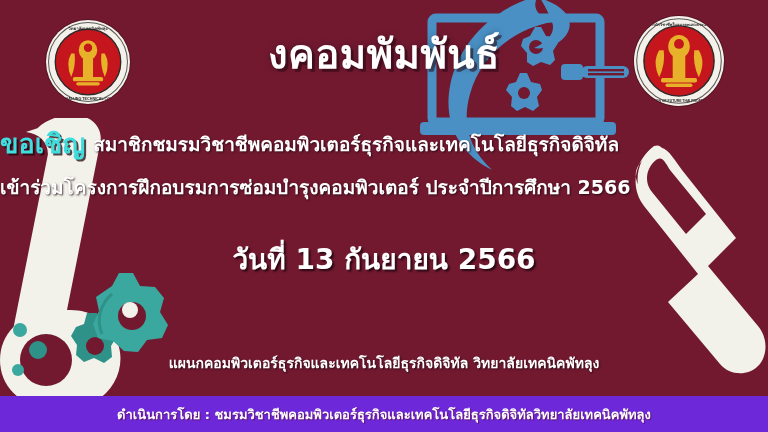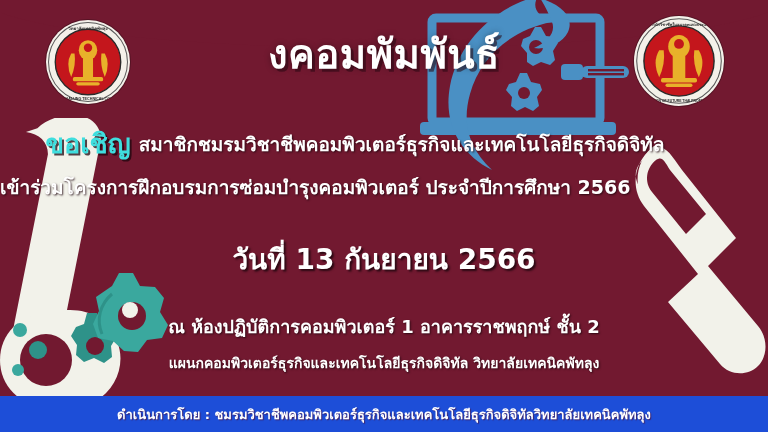--- a/index.html
+++ b/index.html
@@ -71,21 +71,21 @@
   .headline {
     position:absolute; left:0; top:22px; width:768px;
     text-align:center;
     font-size:40px; font-weight:bold; color:#ffffff;
     letter-spacing:.5px;
     text-shadow:3px 3px 0 rgba(40,8,18,.55), 0 0 6px rgba(0,0,0,.35);
   }
 
   .line-invite {
     position:absolute; left:0; top:122px; width:710px;
-    text-align:center; white-space:nowrap;
+    white-space:nowrap;
   }
   .invite-word {
     font-size:27px; font-weight:bold; color:#3fdede;
     text-shadow:2px 2px 0 rgba(30,6,14,.75);
     vertical-align:-2px;
   }
   .invite-rest {
     font-size:19px; font-weight:bold; color:#ffffff;
     text-shadow:1px 1px 2px rgba(30,6,14,.8);
     margin-left:8px;
@@ -114,21 +114,21 @@
   .line-venue2 {
     position:absolute; left:0; top:352px; width:768px;
     text-align:center; white-space:nowrap;
     font-size:14px; font-weight:bold; color:#ffffff;
     text-shadow:1px 1px 2px rgba(30,6,14,.8);
   }
 
   
   .footer-bar {
     position:absolute; left:0; bottom:0; width:768px; height:36px;
-    background:#1d4ed8; z-index:10;
+    background:#6d28d9; z-index:10;
     display:flex; align-items:center; justify-content:center;
   }
   .footer-text {
     font-size:13px; font-weight:bold; color:#ffffff;
     white-space:nowrap;
     text-shadow:1px 1px 1px rgba(90,8,30,.6);
   }
 </style>
 </head>
 <body>
@@ -246,21 +246,20 @@
     <div class="headline">งคอมพัมพันธ์</div>
 
     <div class="line-invite">
       <span class="invite-word">ขอเชิญ</span><span class="invite-rest">สมาชิกชมรมวิชาชีพคอมพิวเตอร์ธุรกิจและเทคโนโลยีธุรกิจดิจิทัล</span>
     </div>
 
     <div class="line2">เข้าร่วมโครงการฝึกอบรมการซ่อมบำรุงคอมพิวเตอร์ ประจำปีการศึกษา 2566</div>
 
     <div class="line-date">วันที่ 13 กันยายน 2566</div>
 
-    <div class="line-venue1">ณ ห้องปฏิบัติการคอมพิวเตอร์ 1 อาคารราชพฤกษ์ ชั้น 2</div>
     <div class="line-venue2">แผนกคอมพิวเตอร์ธุรกิจและเทคโนโลยีธุรกิจดิจิทัล วิทยาลัยเทคนิคพัทลุง</div>
   </div>
 
   <div class="footer-bar">
     <span class="footer-text">ดำเนินการโดย :  ชมรมวิชาชีพคอมพิวเตอร์ธุรกิจและเทคโนโลยีธุรกิจดิจิทัลวิทยาลัยเทคนิคพัทลุง</span>
   </div>
 
 </div>
 
 </body></html>

